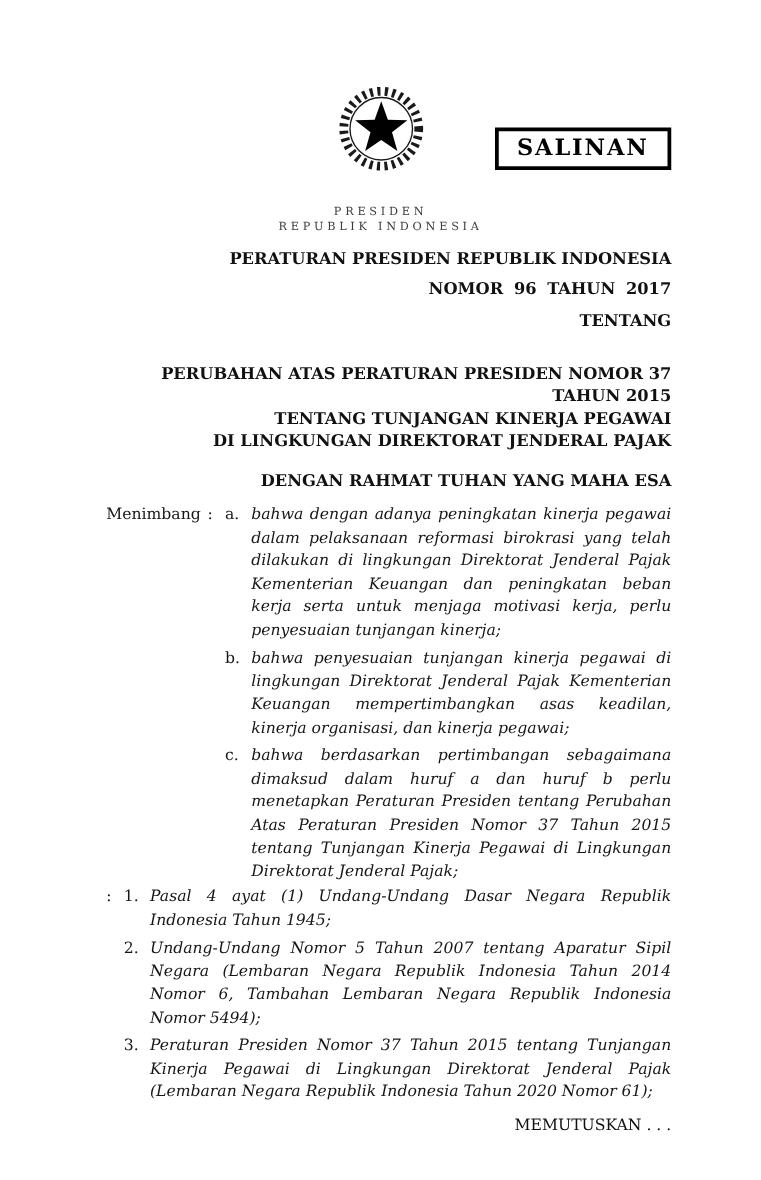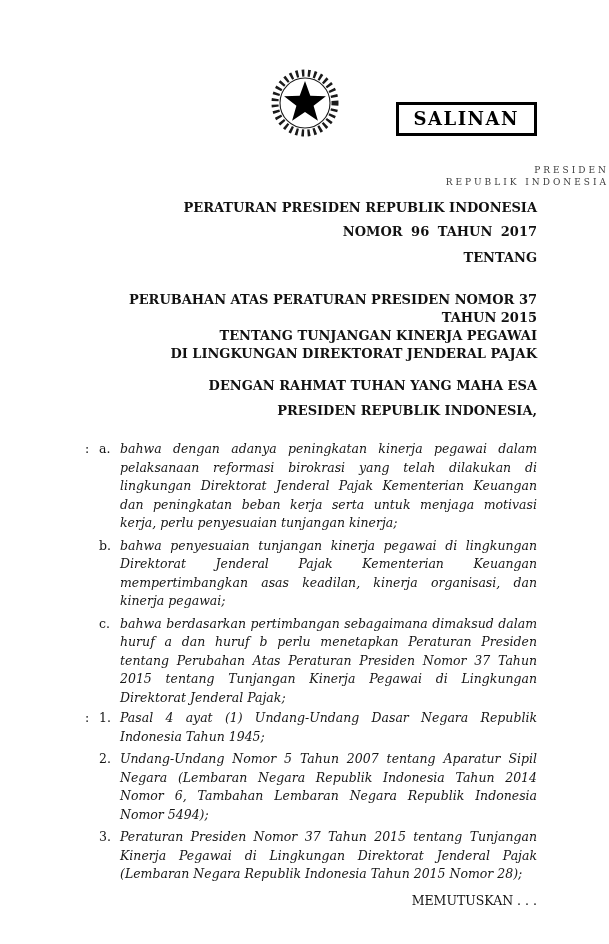--- a/index.html
+++ b/index.html
@@ -33,21 +33,21 @@
     font-weight: 700;
     letter-spacing: 1.5px;
     color: #000;
     background: #fff;
   }
   .letterhead {
     position: absolute;
     top: 164px;
     left: 0;
     right: 0;
-    text-align: right;
+    text-align: center;
     font-size: 9px;
     letter-spacing: 3px;
     line-height: 12px;
     color: #3c3c3c;
   }
 
   
   .content {
     position: absolute;
     top: 199px;
@@ -121,23 +121,23 @@
     <div class="h-center t2">NOMOR 96 TAHUN 2017</div>
     <div class="h-center t3">TENTANG</div>
 
     <div class="h-center subject">
       <div class="subject-line">PERUBAHAN ATAS PERATURAN PRESIDEN NOMOR 37 TAHUN 2015</div>
       <div class="subject-line">TENTANG TUNJANGAN KINERJA PEGAWAI</div>
       <div class="subject-line">DI LINGKUNGAN DIREKTORAT JENDERAL PAJAK</div>
     </div>
 
     <div class="h-center invocation">DENGAN RAHMAT TUHAN YANG MAHA ESA</div>
-    <div class="h-center authority">PRESIDEN REPUBLIK INDONESIA,</div>
 
     <div class="clause">
+      <div class="clause-label">Menimbang</div>
       <div class="clause-sep">:</div>
       <div class="items">
         <div class="item">
           <div class="item-label">a.</div>
           <div class="item-text">bahwa dengan adanya peningkatan kinerja pegawai dalam pelaksanaan reformasi birokrasi yang telah dilakukan di lingkungan Direktorat Jenderal Pajak Kementerian Keuangan dan peningkatan beban kerja serta untuk menjaga motivasi kerja, perlu penyesuaian tunjangan kinerja;</div>
         </div>
         <div class="item">
           <div class="item-label">b.</div>
           <div class="item-text">bahwa penyesuaian tunjangan kinerja pegawai di lingkungan Direktorat Jenderal Pajak Kementerian Keuangan mempertimbangkan asas keadilan, kinerja organisasi, dan kinerja pegawai;</div>
         </div>
@@ -154,21 +154,21 @@
         <div class="item">
           <div class="item-label">1.</div>
           <div class="item-text">Pasal 4 ayat (1) Undang-Undang Dasar Negara Republik Indonesia Tahun 1945;</div>
         </div>
         <div class="item">
           <div class="item-label">2.</div>
           <div class="item-text">Undang-Undang Nomor 5 Tahun 2007 tentang Aparatur Sipil Negara (Lembaran Negara Republik Indonesia Tahun 2014 Nomor 6, Tambahan Lembaran Negara Republik Indonesia Nomor 5494);</div>
         </div>
         <div class="item">
           <div class="item-label">3.</div>
-          <div class="item-text">Peraturan Presiden Nomor 37 Tahun 2015 tentang Tunjangan Kinerja Pegawai di Lingkungan Direktorat Jenderal Pajak (Lembaran Negara Republik Indonesia Tahun 2015 Nomor 28);</div>
+          <div class="item-text">Peraturan Presiden Nomor 37 Tahun 2015 tentang Tunjangan Kinerja Pegawai di Lingkungan Direktorat Jenderal Pajak (Lembaran Negara Republik Indonesia Tahun 2020 Nomor 61);</div>
         </div>
       </div>
     </div>
 
     <div class="footer">MEMUTUSKAN . . .</div>
 
   </div>
 </div>
 
 </body></html>

